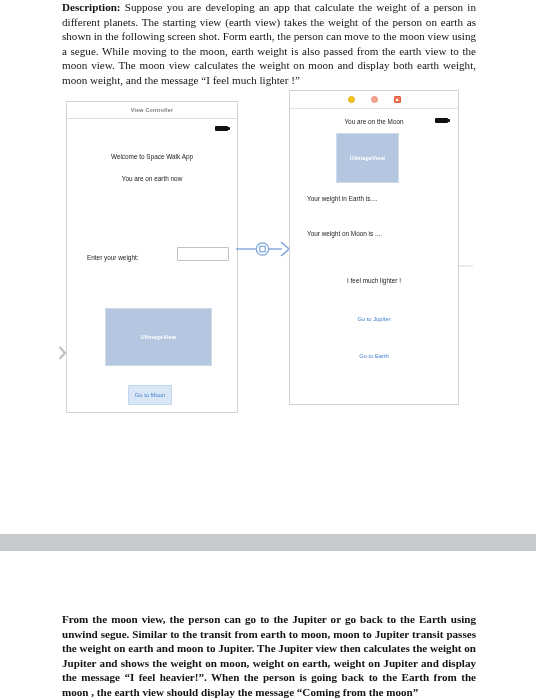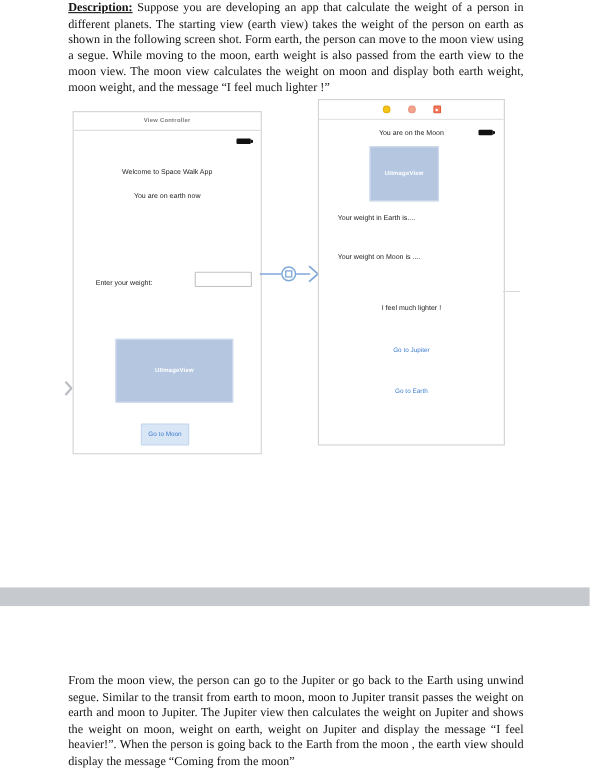--- a/index.html
+++ b/index.html
@@ -21,25 +21,24 @@
     position: absolute;
     left: 62px;
     width: 414px;
     font-family: "Liberation Serif", serif;
     font-size: 11.1px;
     line-height: 14.6px;
     text-align: justify;
     color: #131313;
   }
   #para-top { top: 0px; }
-  #para-bottom { top: 612px; }
+  #para-bottom { top: 612px; font-weight: bold; }
 
   .lead-label {
     font-weight: bold;
-    text-decoration: underline;
   }
 
   
   #page-band {
     position: absolute;
     left: 0;
     top: 534px;
     width: 536px;
     height: 17px;
     background: #c6c9ce;

